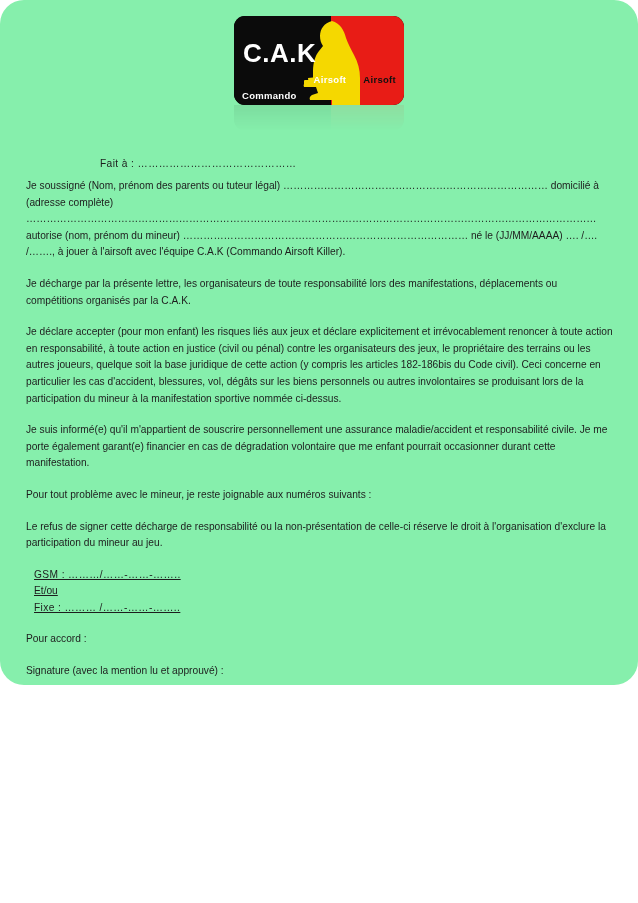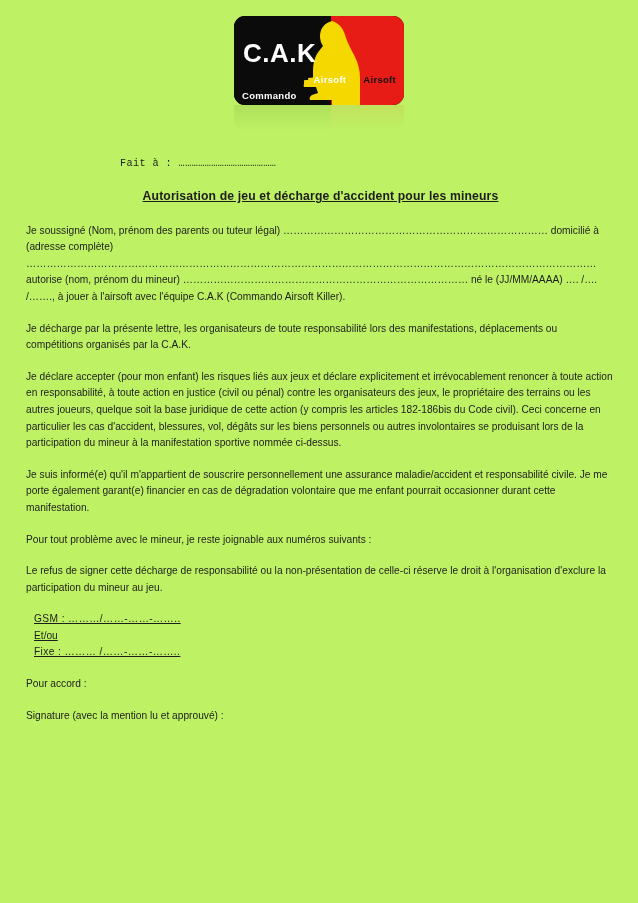--- a/index.html
+++ b/index.html
@@ -12,23 +12,24 @@
     width: 638px;
     height: 903px;
     font-family: "Liberation Sans", sans-serif;
     color: #1a1a1a;
     overflow: hidden;
   }
 
   .page {
     position: relative;
     width: 638px;
-    height: 903px;
-    background: #bef264;
+    height: 685px;
+    background: #86efac;
     box-sizing: border-box;
+    border-radius: 24px;
   }
 
   
   .logo-block {
     position: absolute;
     top: 16px;
     left: 0;
     width: 638px;
     display: flex;
     flex-direction: column;
@@ -125,23 +126,22 @@
     color: #1d1d1d;
   }
 
   .line-faitale {
     display: flex;
     font-size: 10.2px;
     margin: 0 0 4px 0;
     height: 18px;
   }
   .fait-a {
-    margin-left: 94px;
+    margin-left: 74px;
     white-space: nowrap;
-    font-family: Liberation Mono, monospace;
   }
   .le {
     margin-left: 100px;
     white-space: nowrap;
   }
 
   .doc-title {
     text-align: center;
     font-weight: bold;
     font-size: 12.2px;
@@ -204,21 +204,20 @@
       </div>
     </div>
   </div>
 
   <div class="doc">
 
     <div class="line-faitale">
       <span class="fait-a dots">Fait à : ………………………………………</span>
     </div>
 
-    <div class="doc-title">Autorisation de jeu et décharge d'accident pour les mineurs</div>
 
     <p class="para">Je soussigné (Nom, prénom des parents ou tuteur légal) …………………………………………………………………… domicilié à (adresse complète) …………………………………………………………………………………………………………………………………………………… autorise (nom, prénom du mineur) ………………………………………………………………………… né le (JJ/MM/AAAA) …. /…. /……., à jouer à l'airsoft avec l'équipe C.A.K (Commando Airsoft Killer).</p>
     <p class="para">Je décharge par la présente lettre, les organisateurs de toute responsabilité lors des manifestations, déplacements ou compétitions organisés par la C.A.K.</p>
     <p class="para">Je déclare accepter (pour mon enfant) les risques liés aux jeux et déclare explicitement et irrévocablement renoncer à toute action en responsabilité, à toute action en justice (civil ou pénal) contre les organisateurs des jeux, le propriétaire des terrains ou les autres joueurs, quelque soit la base juridique de cette action (y compris les articles 182-186bis du Code civil). Ceci concerne en particulier les cas d'accident, blessures, vol, dégâts sur les biens personnels ou autres involontaires se produisant lors de la participation du mineur à la manifestation sportive nommée ci-dessus.</p>
     <p class="para">Je suis informé(e) qu'il m'appartient de souscrire personnellement une assurance maladie/accident et responsabilité civile. Je me porte également garant(e) financier en cas de dégradation volontaire que me enfant pourrait occasionner durant cette manifestation.</p>
     <p class="para">Pour tout problème avec le mineur, je reste joignable aux numéros suivants :</p>
     <p class="para">Le refus de signer cette décharge de responsabilité ou la non-présentation de celle-ci réserve le droit à l'organisation d'exclure la participation du mineur au jeu.</p>
 
     <div class="contact-block">
       <div class="contact-line dots">GSM : ………/……-……-……..</div>

